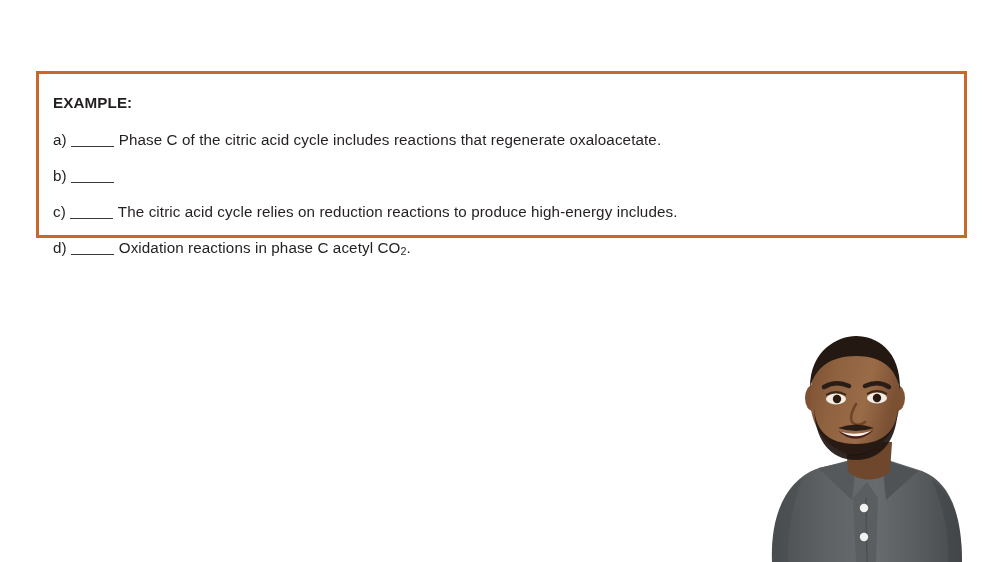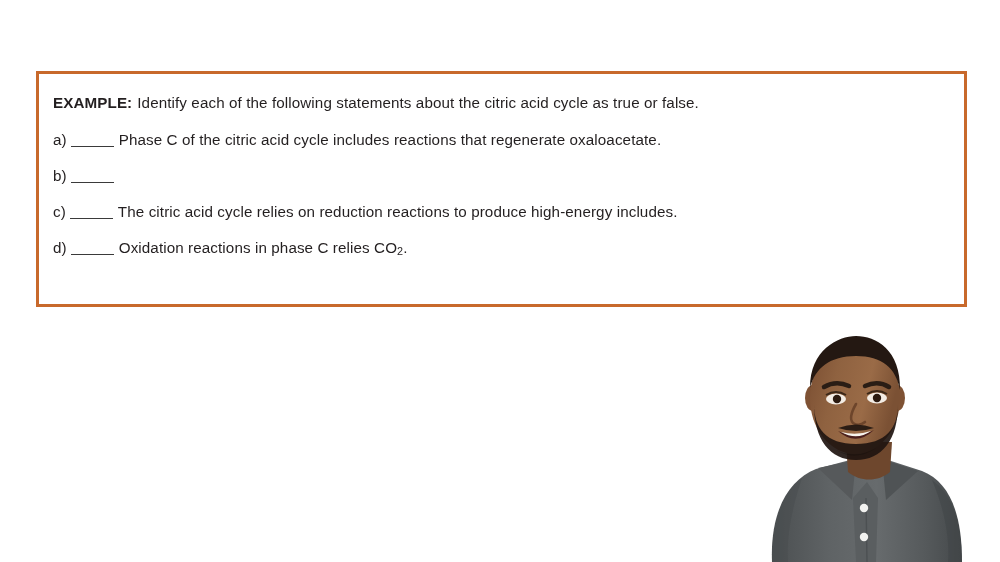--- a/index.html
+++ b/index.html
@@ -14,21 +14,21 @@
     overflow: hidden;
     position: relative;
   }
 
   
   #example-box {
     position: absolute;
     left: 36px;
     top: 71px;
     width: 931px;
-    height: 236px;
+    height: 167px;
     box-sizing: border-box;
     border: 3px solid #c8692b;
     background: #ffffff;
   }
 
   #example-inner {
     padding: 14px 18px 10px 10px;
   }
 
   .q-line {
@@ -97,21 +97,20 @@
   }
 </style>
 </head>
 <body>
 
 <div id="example-box">
   <div id="example-inner">
 
     <div id="prompt-line" class="q-line">
       <span id="prompt-label">EXAMPLE:</span>
-      <span id="prompt-text">Identify each of the following statements about the citric acid cycle as true or false.</span>
     </div>
 
     <div class="item-row q-line">
       <span class="item-marker">a)</span>
       <span class="item-blank"></span>
       <span class="item-text">Phase C of the citric acid cycle includes reactions that regenerate oxaloacetate.</span>
     </div>
 
     <div class="item-row q-line">
       <span class="item-marker">b)</span>
@@ -120,21 +119,21 @@
 
     <div class="item-row q-line">
       <span class="item-marker">c)</span>
       <span class="item-blank"></span>
       <span class="item-text">The citric acid cycle relies on reduction reactions to produce high-energy includes.</span>
     </div>
 
     <div class="item-row q-line">
       <span class="item-marker">d)</span>
       <span class="item-blank"></span>
-      <span class="item-text">Oxidation reactions in phase C relies CO</span>
+      <span class="item-text">Oxidation reactions in phase C acetyl CO</span>
         <span class="sub">2</span>
         <span>.</span>
     </div>
 
   </div>
 </div>
 
 <div id="presenter">
   <svg width="290" height="230" viewBox="0 0 290 230">
     <defs>

